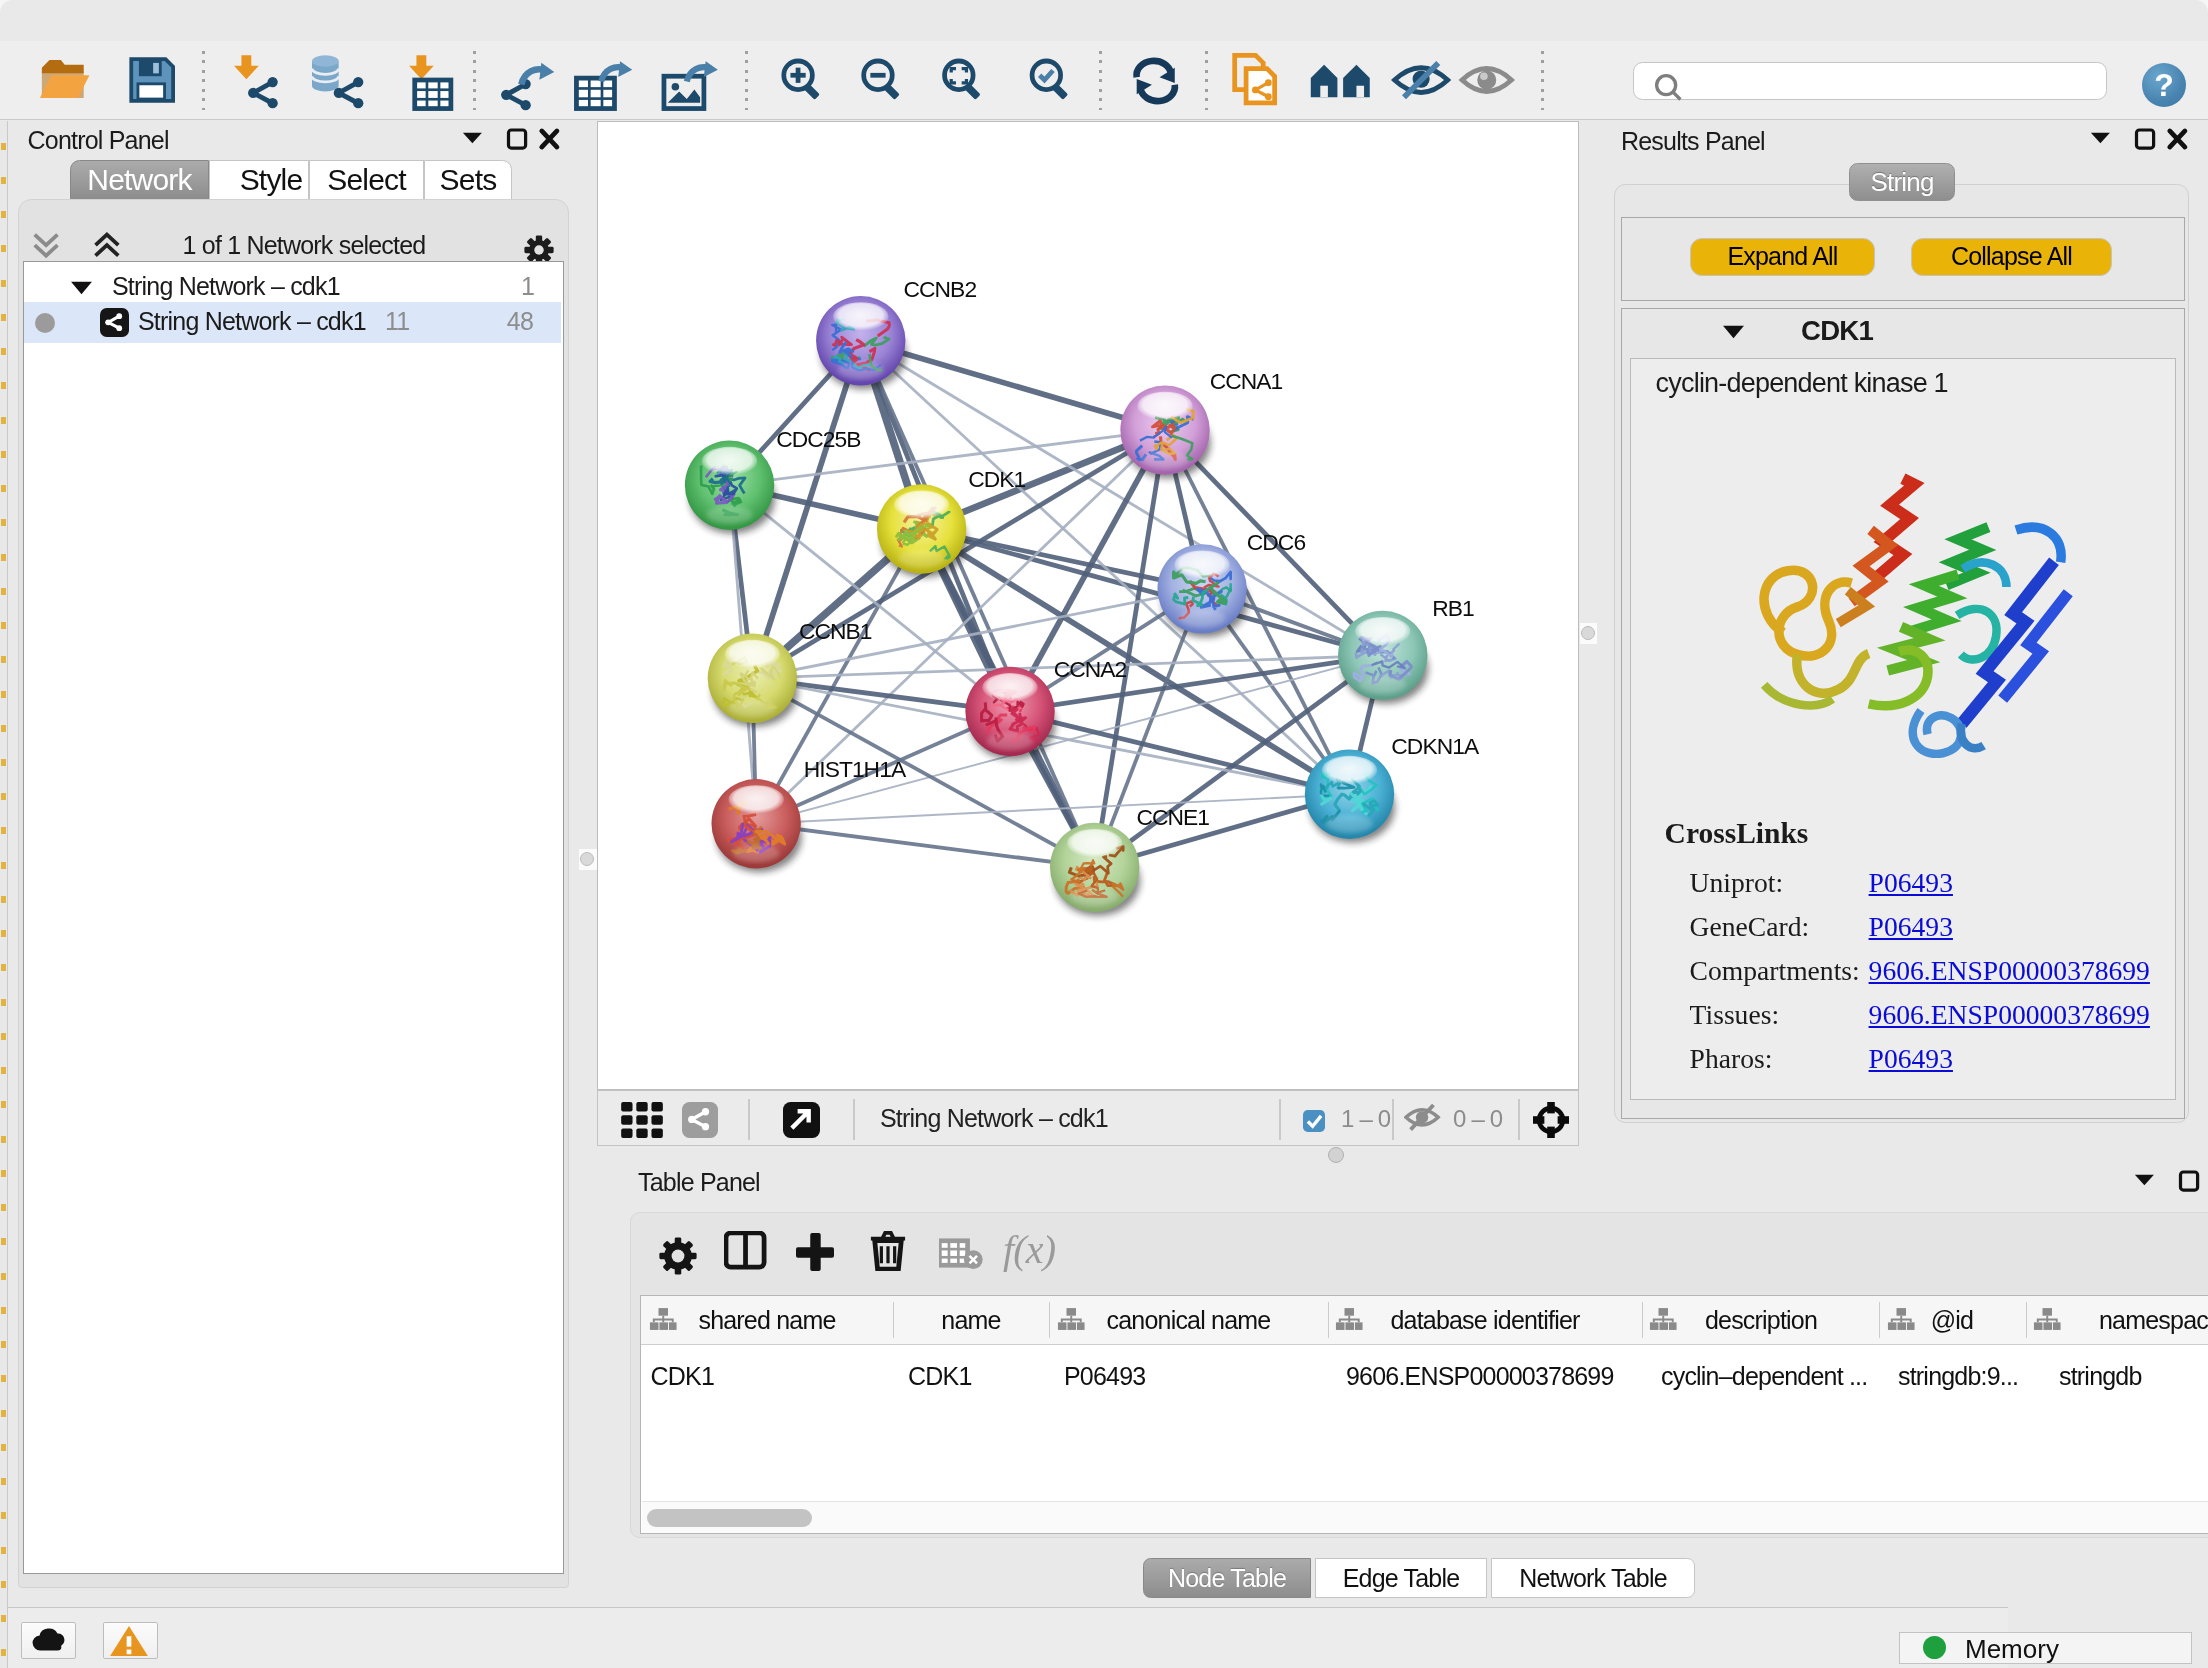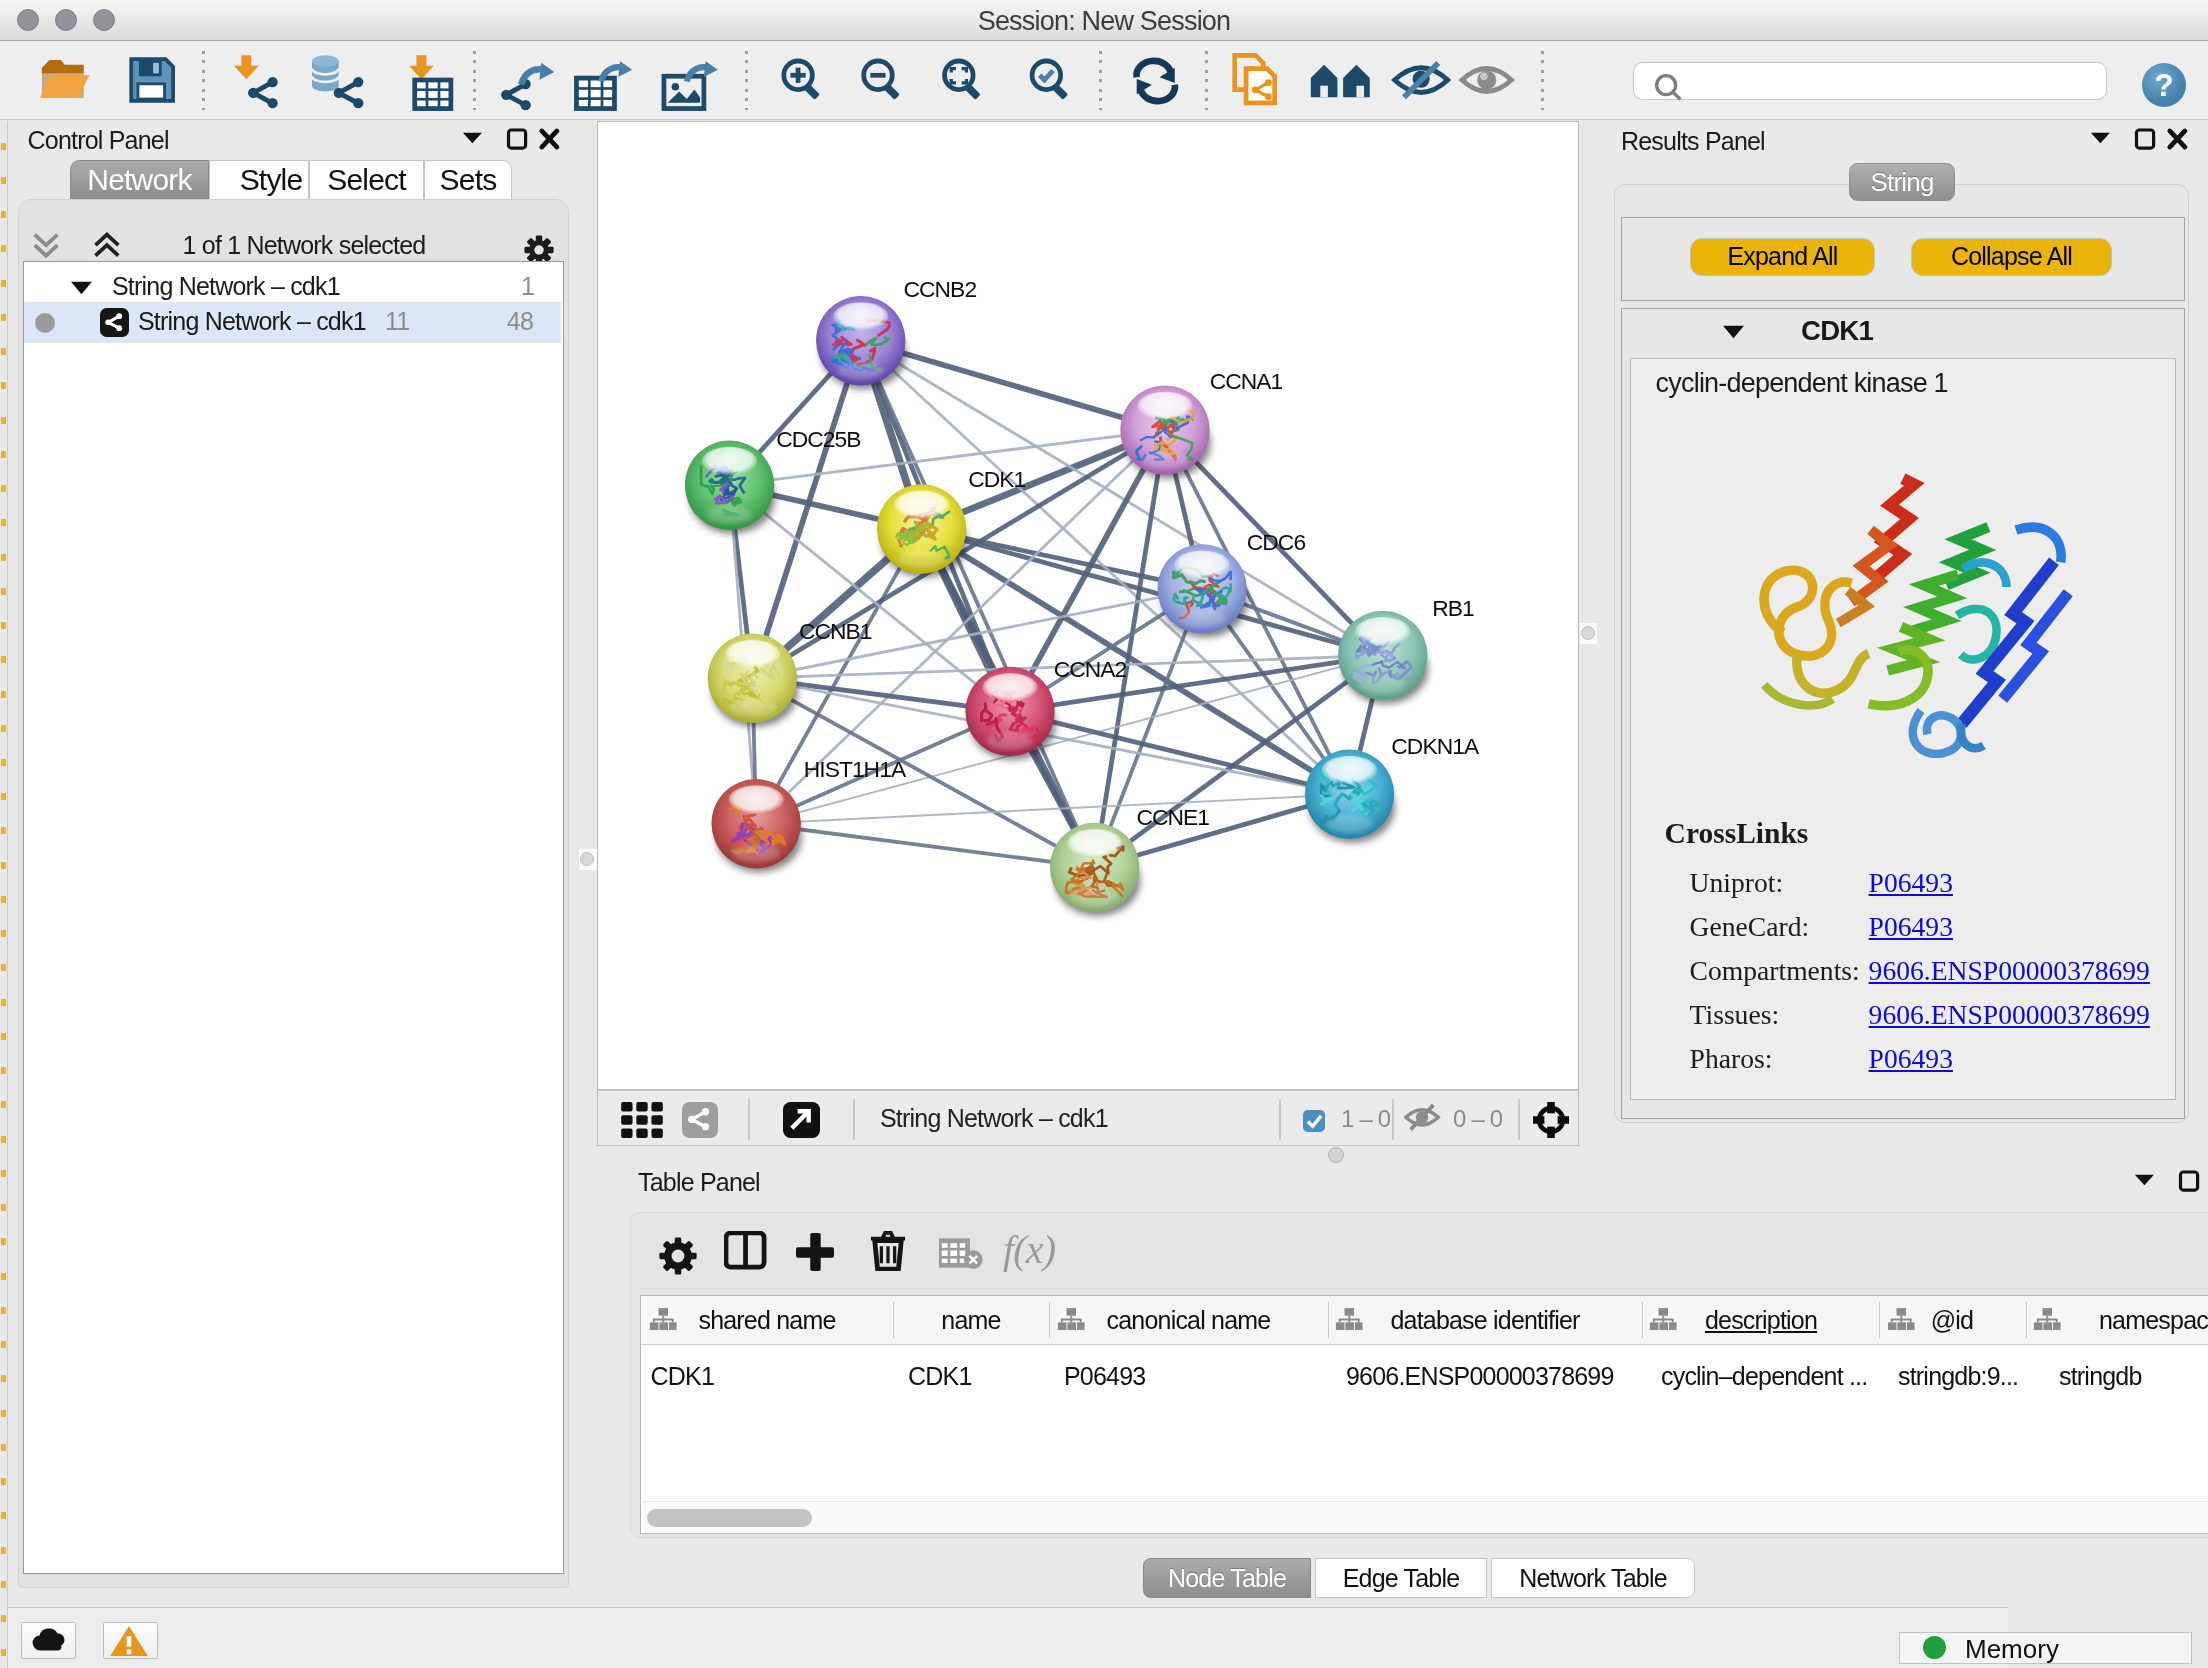--- a/index.html
+++ b/index.html
@@ -43,26 +43,20 @@
 
 #statusbar{position:absolute;left:0;top:1607px;width:2008px;height:61px;background:#ececec;border-top:1.9px solid #c6c6c6;box-sizing:border-box;}
 .sbtn{position:absolute;top:14.3px;width:55px;height:37px;background:linear-gradient(#fcfcfc,#efefef);border:1.9px solid #bdbdbd;box-sizing:border-box;border-radius:1.9px;}
 #membtn{position:absolute;left:1899px;top:24px;width:293px;height:32px;background:#f4f4f4;border:1.9px solid #c3c3c3;box-sizing:border-box;}
 a.rlink{color:#0b0bd6;text-decoration:underline;}
 #cpanel,#rpanel,#tpanel,#nettool,#wtitle{letter-spacing:-0.8px;}
 .serif{letter-spacing:0 !important;}
 
 </style></head><body>
 <div id="win">
-<div id="titlebar">
-      <div class="tl" style="left:17px;"></div>
-      <div class="tl" style="left:55px;"></div>
-      <div class="tl" style="left:93px;"></div>
-      <div id="wtitle">Session: New Session</div>
-    </div>
 <div id="toolbar">
       <div class="tsep" style="left:202px;"></div>
       <div class="tsep" style="left:473px;"></div>
       <div class="tsep" style="left:745px;"></div>
       <div class="tsep" style="left:1099px;"></div>
       <div class="tsep" style="left:1205px;"></div>
       <div class="tsep" style="left:1541px;"></div>
       <svg class="abs" style="left:0;top:0;" width="1560" height="79" viewBox="0 0 1640 83">
         <g transform="translate(42,20)">
           <path d="M2 8 L10 0 L22 0 L26 5 L46 5 L46 14 L2 14 Z" fill="#b36d10"></path>
@@ -776,21 +770,21 @@
       <div class="abs" style="left:411px;top:63px;font-family:'Liberation Serif',serif;font-style:italic;font-size:40px;color:#9a9a9a;">f(x)</div>
       <div id="tp-table">
         <div id="tp-header">
           <div class="thcell" style="left:0px;width:252px;">shared name</div>
           <div class="thcell" style="left:252px;width:156px;">name</div>
           <div class="thsep" style="left:252px;"></div>
           <div class="thcell" style="left:408px;width:279px;">canonical name</div>
           <div class="thsep" style="left:408px;"></div>
           <div class="thcell" style="left:687px;width:314px;">database identifier</div>
           <div class="thsep" style="left:687px;"></div>
-          <div class="thcell" style="left:1001px;width:238px;text-decoration:underline;">description</div>
+          <div class="thcell" style="left:1001px;width:238px;">description</div>
           <div class="thsep" style="left:1001px;"></div>
           <div class="thcell" style="left:1238px;width:146px;">@id</div>
           <div class="thsep" style="left:1238px;"></div>
           <div class="thcell" style="left:1458px;width:115px;text-align:left;">namespace</div>
           <div class="thsep" style="left:1385px;"></div>
         </div>
         <svg class="abs" style="left:7.6px;top:11.4px;" width="28.5" height="25" viewBox="0 0 30 26">
           <rect x="10" y="1" width="10" height="8" fill="#8a8a8a"></rect>
           <rect x="1" y="16" width="9" height="8" fill="#8a8a8a"></rect>
           <rect x="11" y="16" width="9" height="8" fill="#8a8a8a"></rect>

